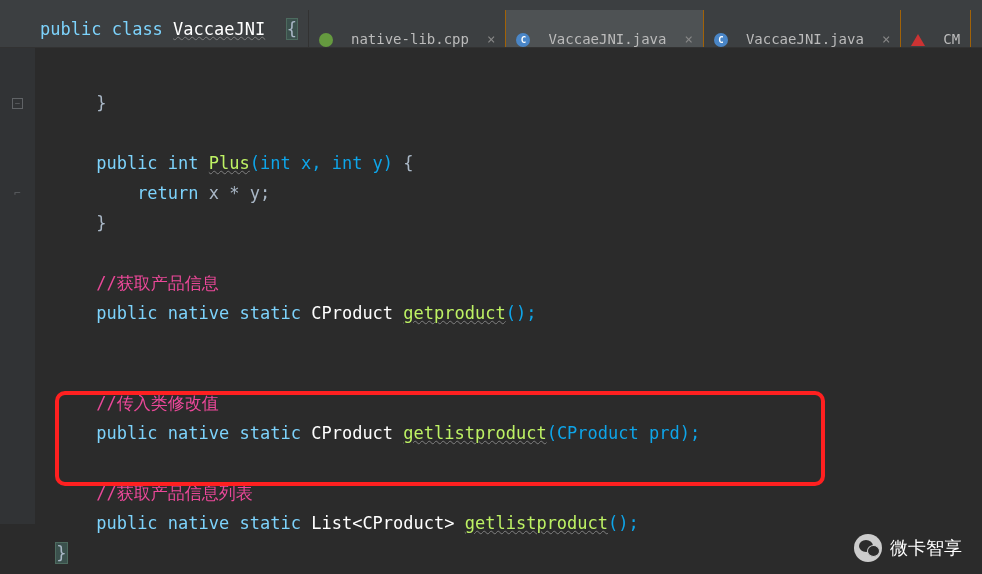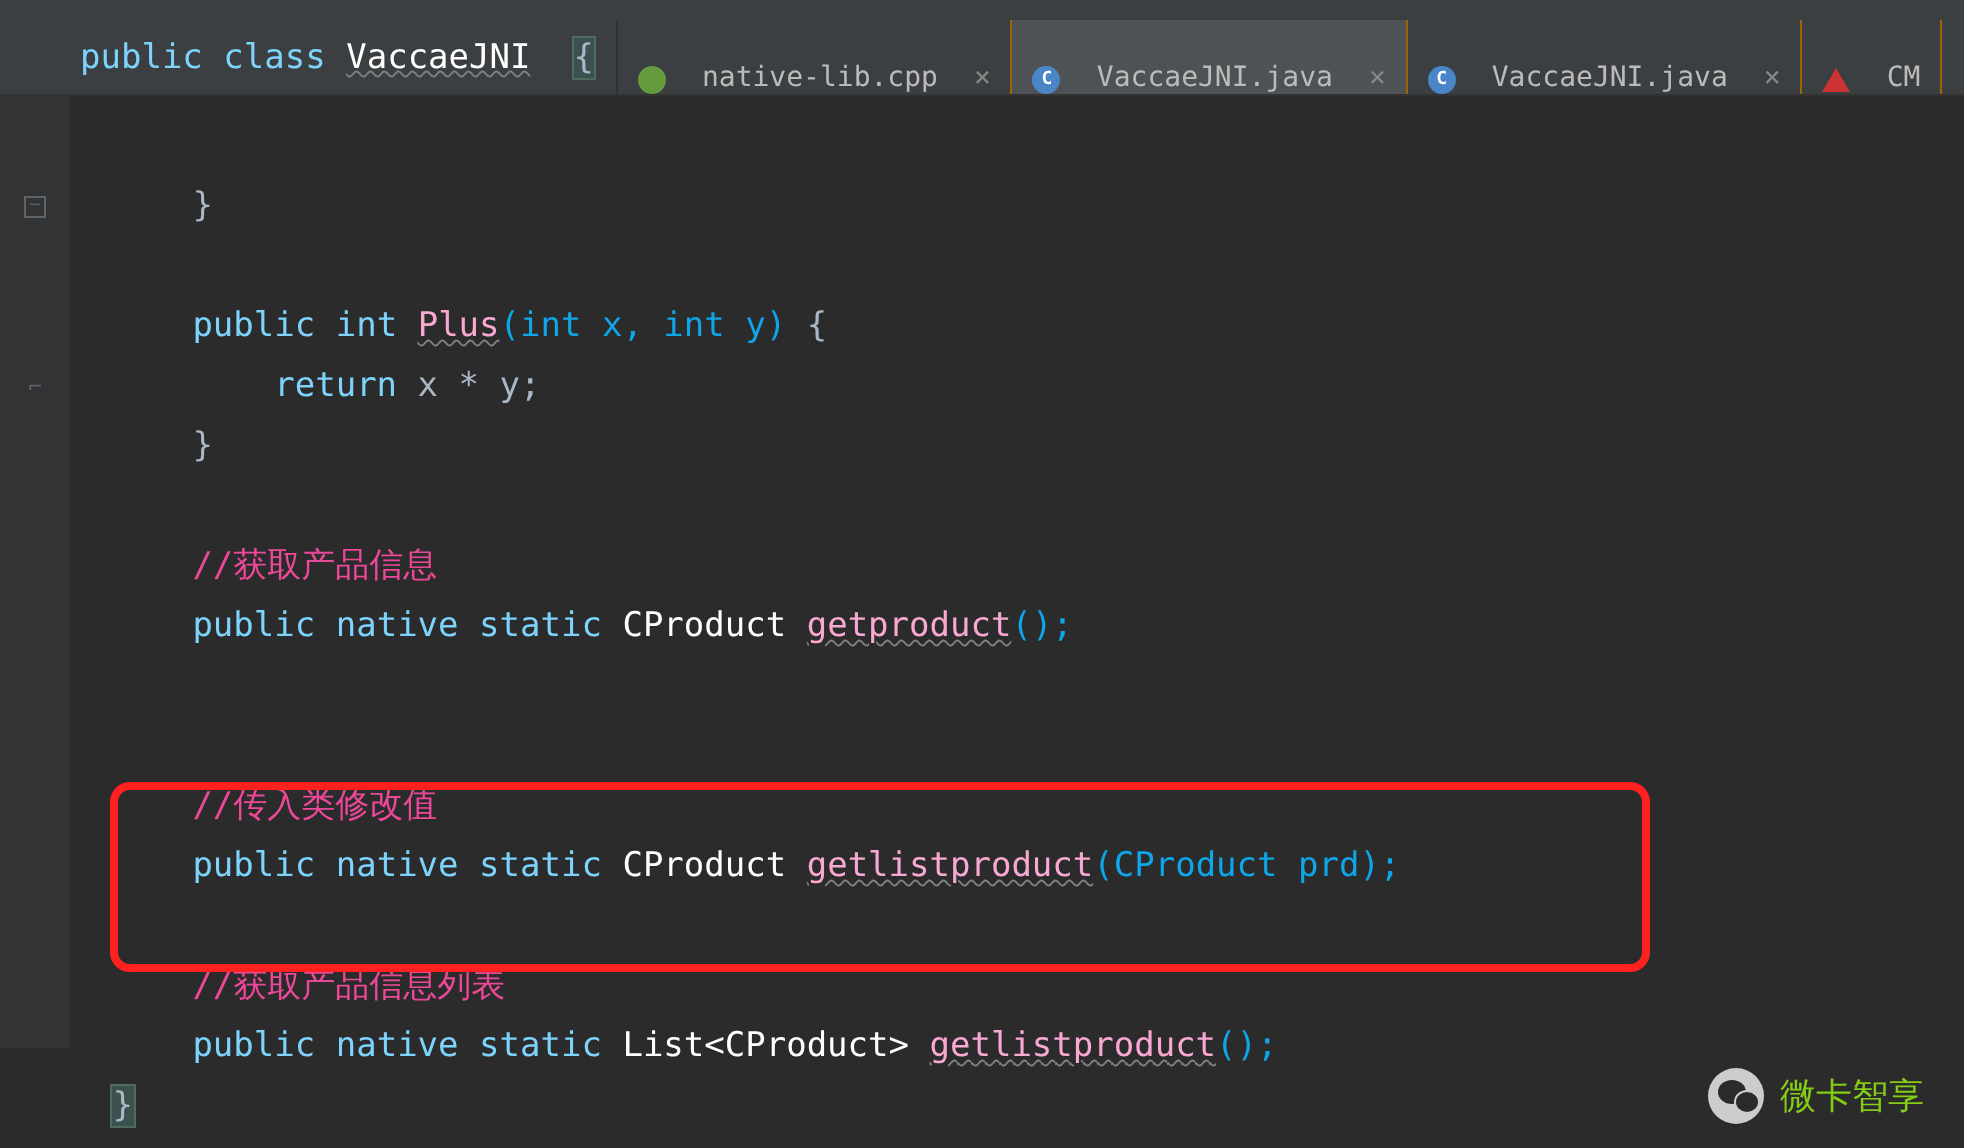--- a/index.html
+++ b/index.html
@@ -138,36 +138,36 @@
       left: 55px;
       top: 391px;
       width: 770px;
       height: 95px;
       pointer-events: none;
     }
     
     
     .kw { color: #7dd3fc; }
     .type { color: #ffffff; }
-    .method { color: #f9a8d4; }
+    .method { color: #bef264; }
     .comment { color: #ec4899; }
     .brace { color: #a9b7c6; }
     .paren { color: #0ea5e9; }
     .op { color: #a9b7c6; text-align: right; }
     .underline-wavy { text-decoration: underline wavy #808080; text-decoration-thickness: 1px; }
     .brace-highlight { background: #3b514d; border: 1px solid #4d6b5f; }
     
     .watermark {
       position: absolute;
       bottom: 12px;
       right: 20px;
       display: flex;
       align-items: center;
       gap: 8px;
-      color: #84cc16;
+      color: #ffffff;
       font-family: sans-serif;
     }
     
     .wechat-icon {
       width: 28px;
       height: 28px;
       background: #cccccc;
       border-radius: 50%;
       position: relative;
     }

